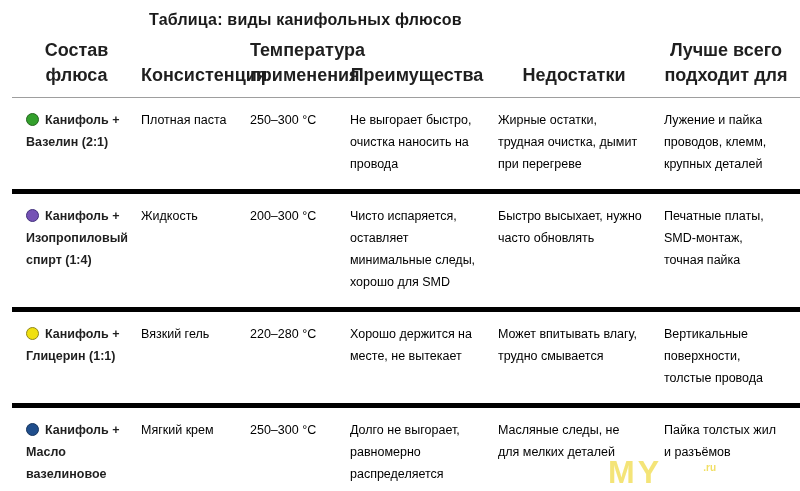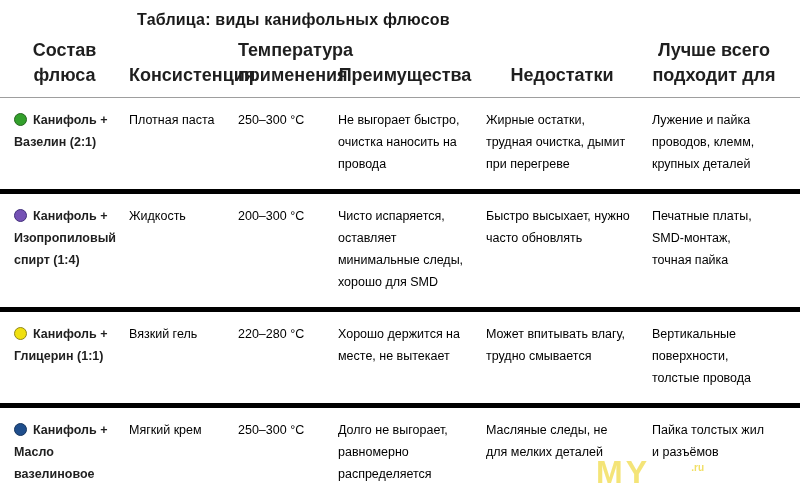--- a/index.html
+++ b/index.html
@@ -10,20 +10,21 @@
     height: 491px;
     overflow: hidden;
     font-family: "Liberation Sans", "DejaVu Sans", sans-serif;
     color: #2b2b2b;
   }
   .page {
     position: relative;
     width: 712px;
     height: 491px;
     background: #ffffff;
+    margin-left: 12px;
   }
   .title {
     margin: 0;
     padding: 11px 125px 0 0;
     text-align: center;
     font-size: 16px;
     font-weight: bold;
     color: #1a1a1a;
     letter-spacing: 0.2px;
   }

